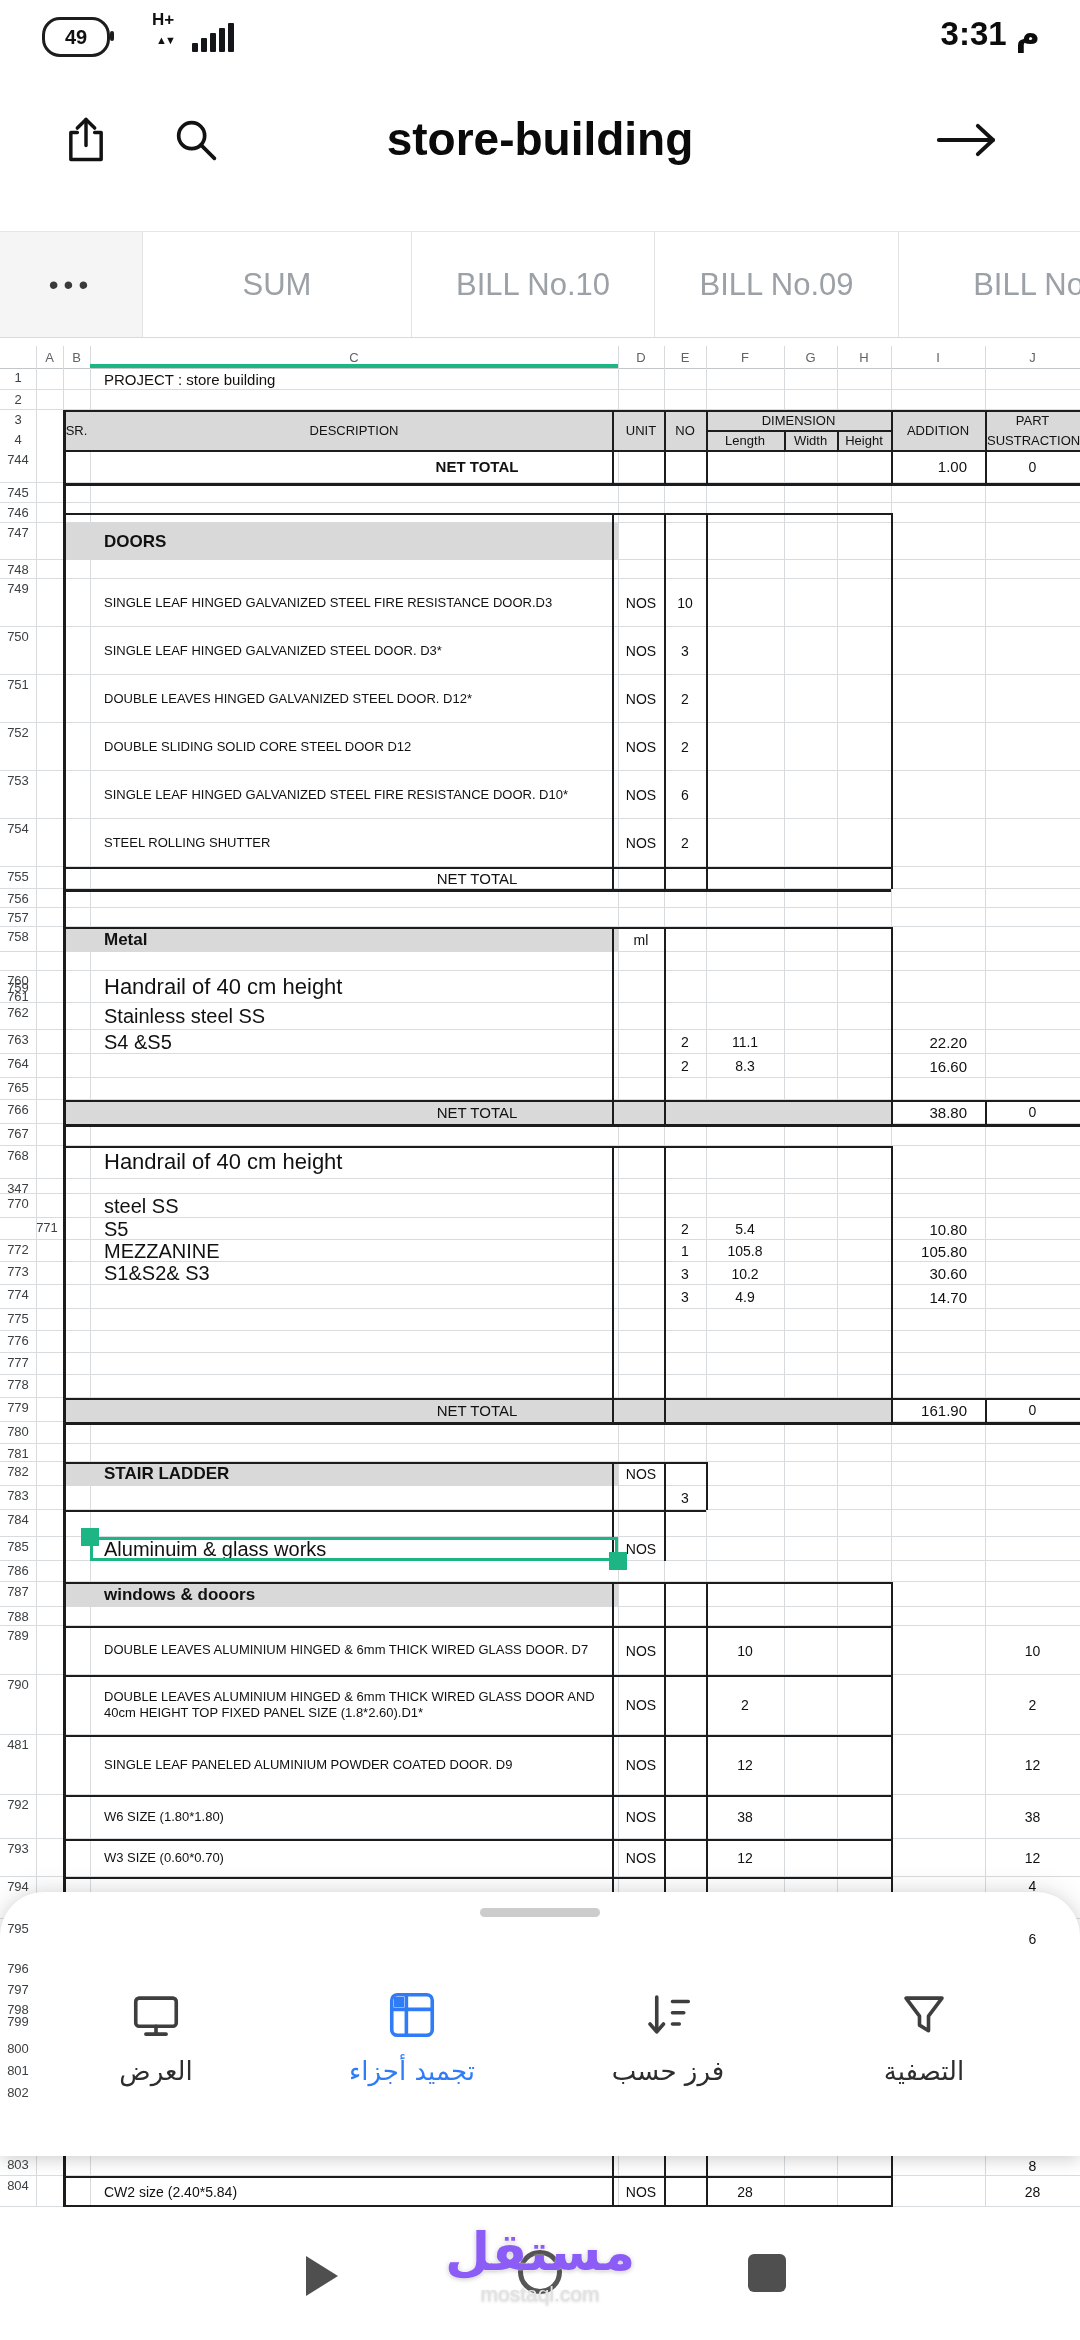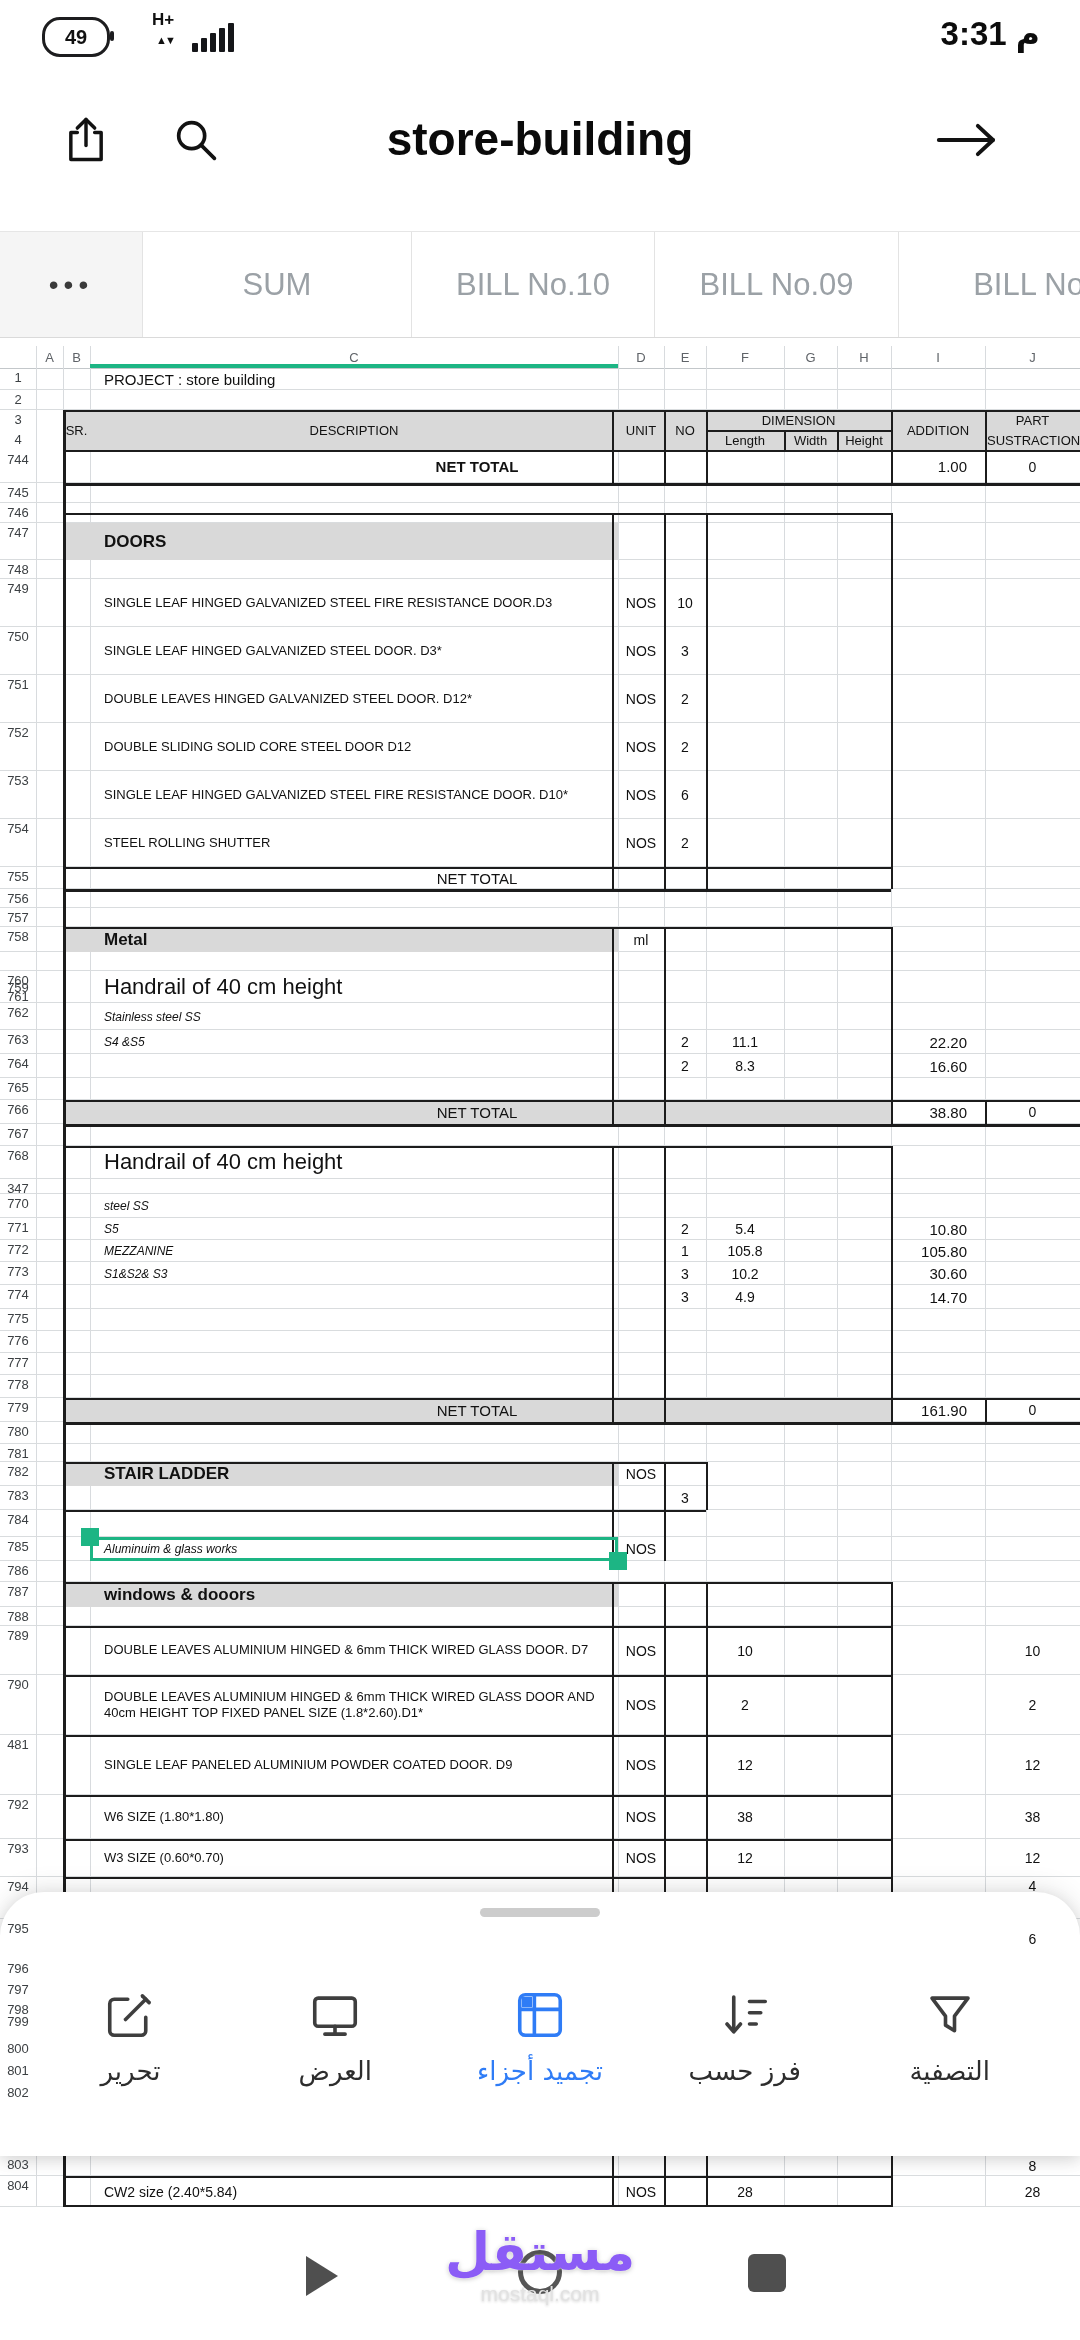--- a/index.html
+++ b/index.html
@@ -46,21 +46,21 @@
   .al-l{justify-content:flex-start;padding-left:14px;}
   .al-c{justify-content:center;text-align:center;}
   .al-r{justify-content:flex-end;padding-right:18px;}
   .va-top{align-items:flex-start;padding-top:1px;}
   .hi{z-index:55;}
   .s-def{font-size:14px;}
   .s-proj{font-size:15px;font-weight:500;}
   .s-sec{font-size:17px;font-weight:700;background:#d9d9d9;padding-left:41px;}
   .s-item{font-size:13px;line-height:1.25;padding-right:8px;}
   .s-item2{font-size:14px;}
-  .s-med{font-size:12px;font-style:italic;}
+  .s-med{font-size:20px;}
   .s-big{font-size:22px;white-space:nowrap;z-index:3;}
   .s-num{font-size:15px;}
   .s-net{font-size:15px;}
   .s-netb{font-size:15px;font-weight:700;}
   .s-netg{font-size:15px;background:#d9d9d9;}
   .hdrbg{position:absolute;top:0;background:#d9d9d9;}
   .hcell{position:absolute;display:flex;align-items:center;justify-content:center;font-size:13px;color:#121212;white-space:nowrap;}
   .bk{position:absolute;background:#1c1c1c;}
   .tealline{position:absolute;background:var(--teal);}
   .selbox{position:absolute;border:3px solid var(--teal);box-sizing:border-box;background:transparent;}
@@ -467,21 +467,21 @@
         <div class="rnum" style="top: 643px;">761</div>
         <div class="rnum" style="top: 659px;">762</div>
         <div class="rnum" style="top: 686px;">763</div>
         <div class="rnum" style="top: 710px;">764</div>
         <div class="rnum" style="top: 734px;">765</div>
         <div class="rnum" style="top: 756px;">766</div>
         <div class="rnum" style="top: 780px;">767</div>
         <div class="rnum" style="top: 802px;">768</div>
         <div class="rnum" style="top: 835px;">347</div>
         <div class="rnum" style="top: 850px;">770</div>
-        <div class="rnum" style="top: 874px;">771</div>
+        <div class="rnum" style="top: 874px; padding-left: 29px;">771</div>
         <div class="rnum" style="top: 896px;">772</div>
         <div class="rnum" style="top: 918px;">773</div>
         <div class="rnum" style="top: 941px;">774</div>
         <div class="rnum" style="top: 965px;">775</div>
         <div class="rnum" style="top: 987px;">776</div>
         <div class="rnum" style="top: 1009px;">777</div>
         <div class="rnum" style="top: 1031px;">778</div>
         <div class="rnum" style="top: 1054px;">779</div>
         <div class="rnum" style="top: 1078px;">780</div>
         <div class="rnum" style="top: 1100px;">781</div>
@@ -536,28 +536,20 @@
             </svg></div>
           <div class="tlabel">تجميد أجزاء</div>
         </div>
         <div class="tool">
           <div class="ticon"><svg viewBox="0 0 48 48" stroke-width="3.2">
               <rect x="6" y="9" width="36" height="25" rx="3"></rect>
               <path d="M24 34v7M15 41h18"></path>
             </svg></div>
           <div class="tlabel">العرض</div>
         </div>
-        <div class="tool">
-          <div class="ticon"><svg viewBox="0 0 48 48" stroke-width="3.2">
-              <path d="M38 26v12a4 4 0 0 1-4 4H10a4 4 0 0 1-4-4V14a4 4 0 0 1 4-4h12"></path>
-              <path d="M20 28 38 10"></path>
-              <path d="M35 7l6 6"></path>
-            </svg></div>
-          <div class="tlabel">تحرير</div>
-        </div>
       </div>
   </div>
 
   <div class="navbar">
     <div class="nav-back">
       <span>
         <svg width="36" height="44">
             <polygon points="2,2 2,42 34,22" fill="#4f4f4f"></polygon>
           </svg>
       </span>

